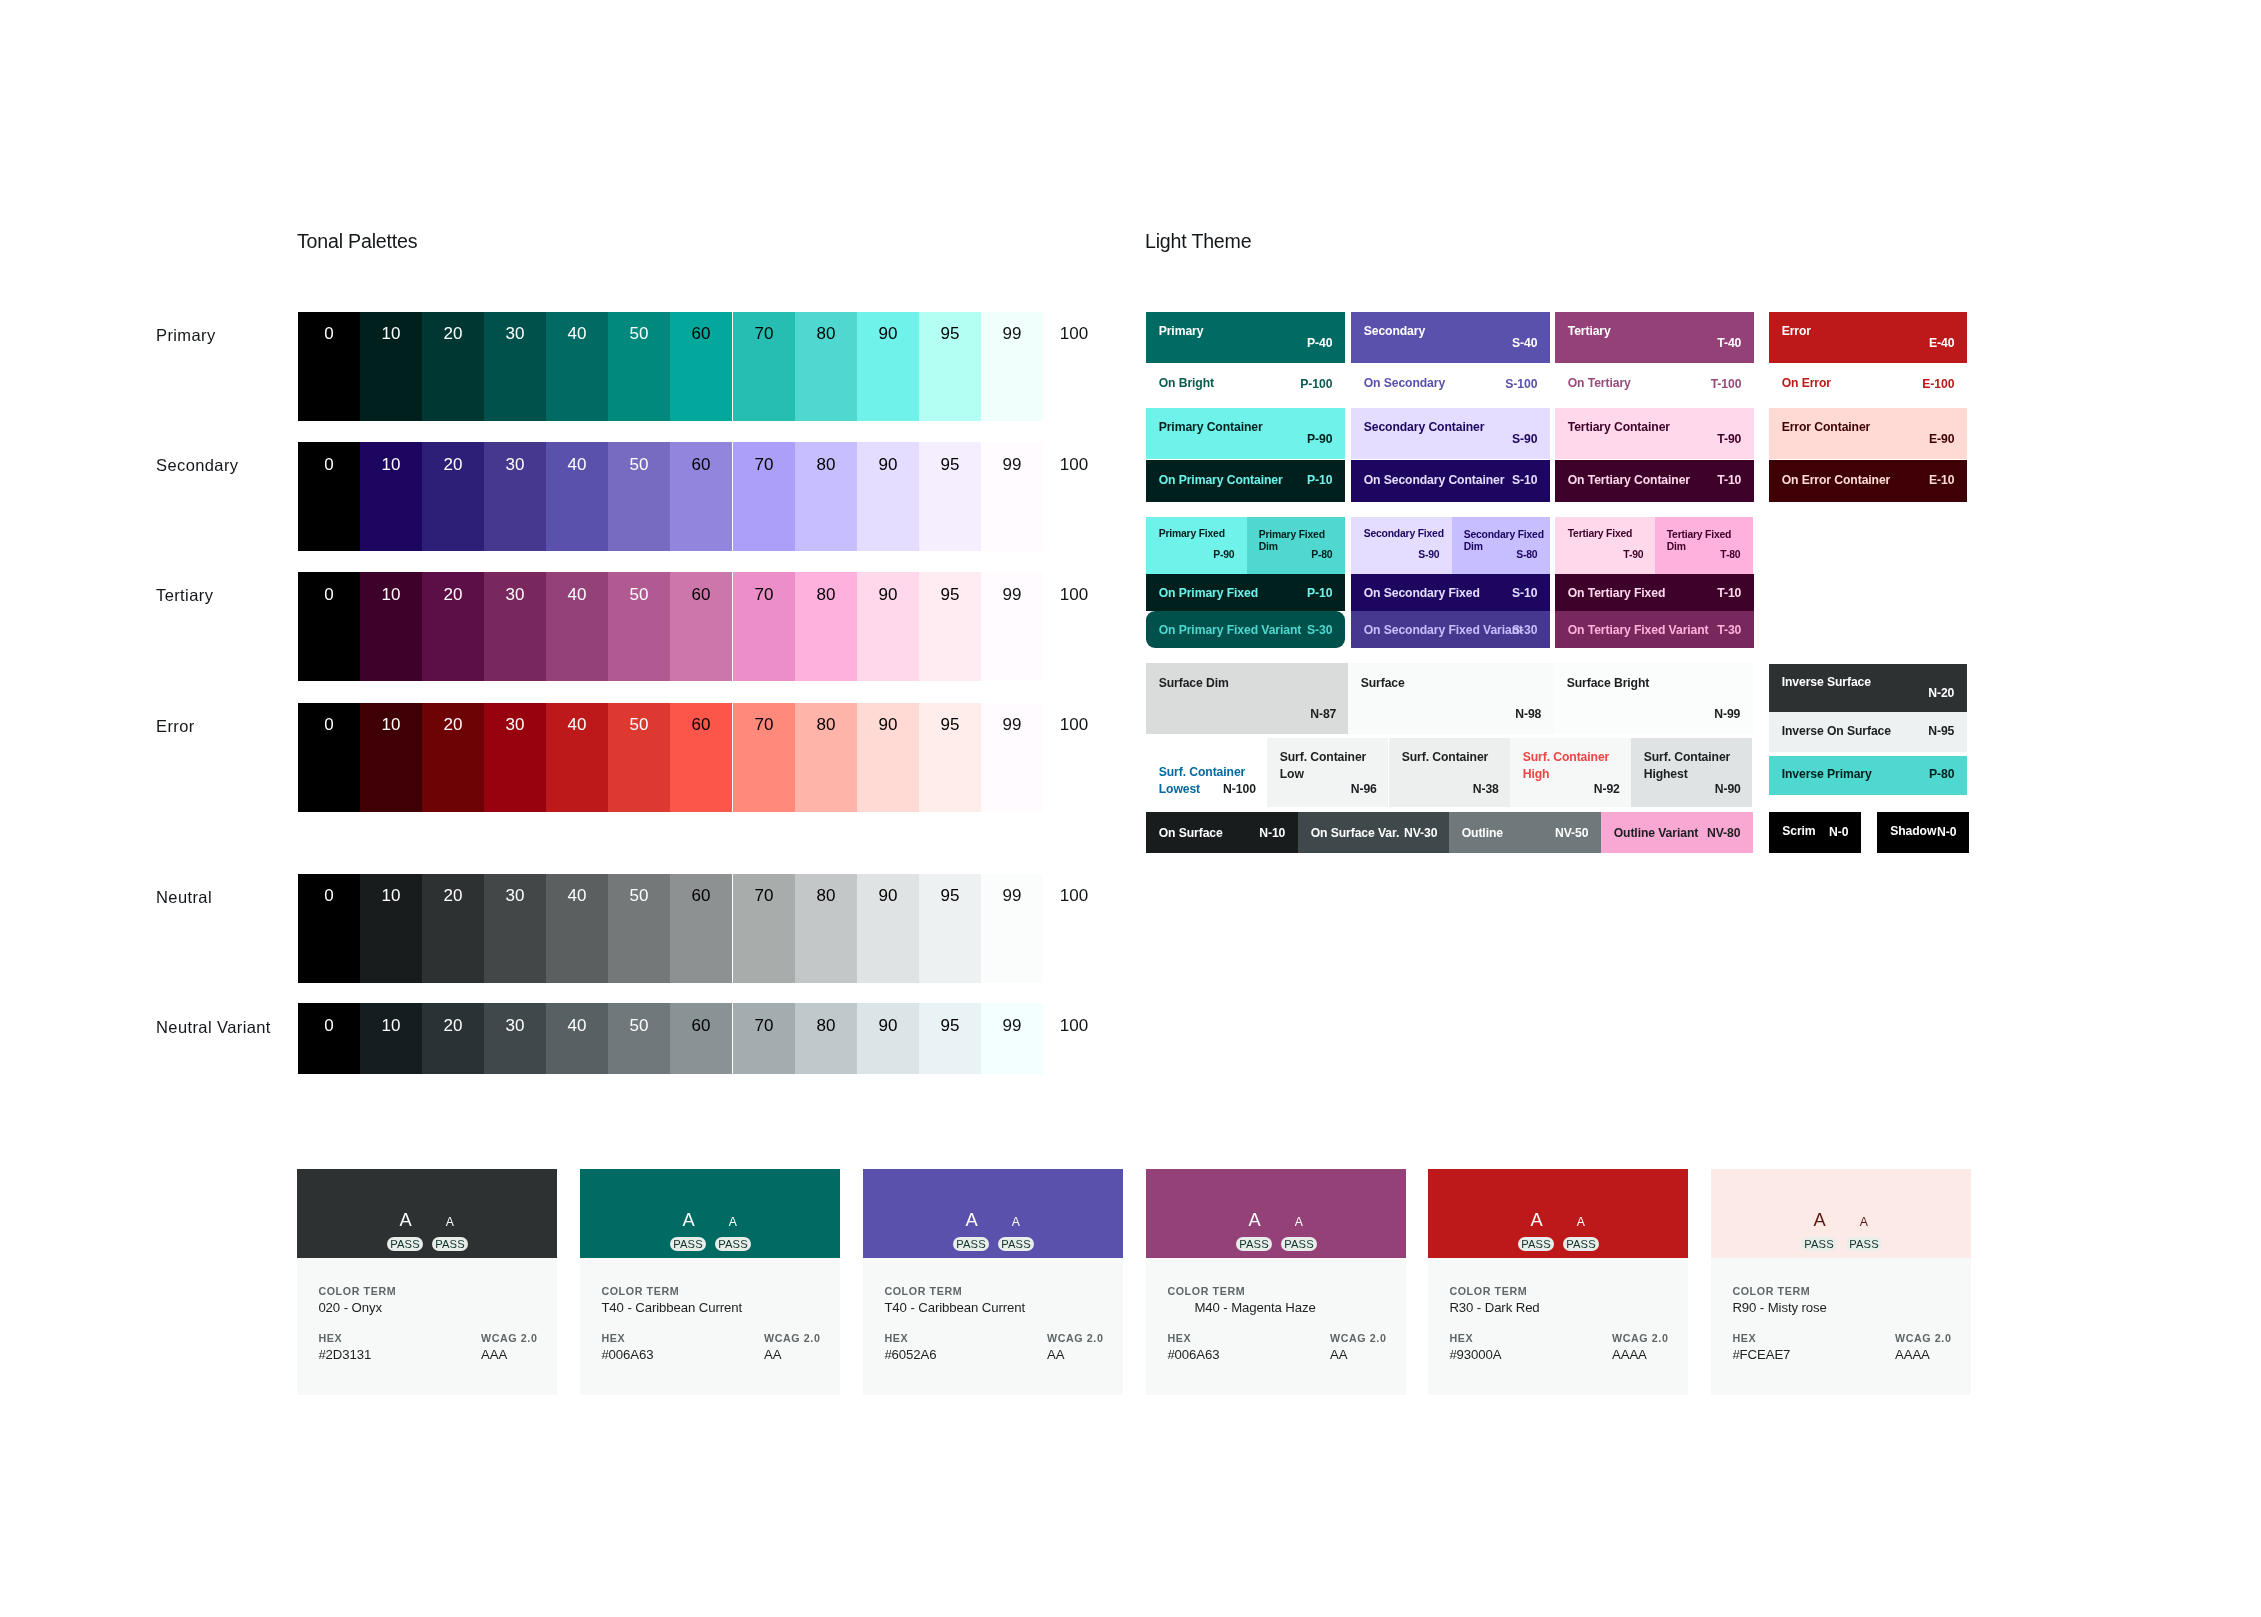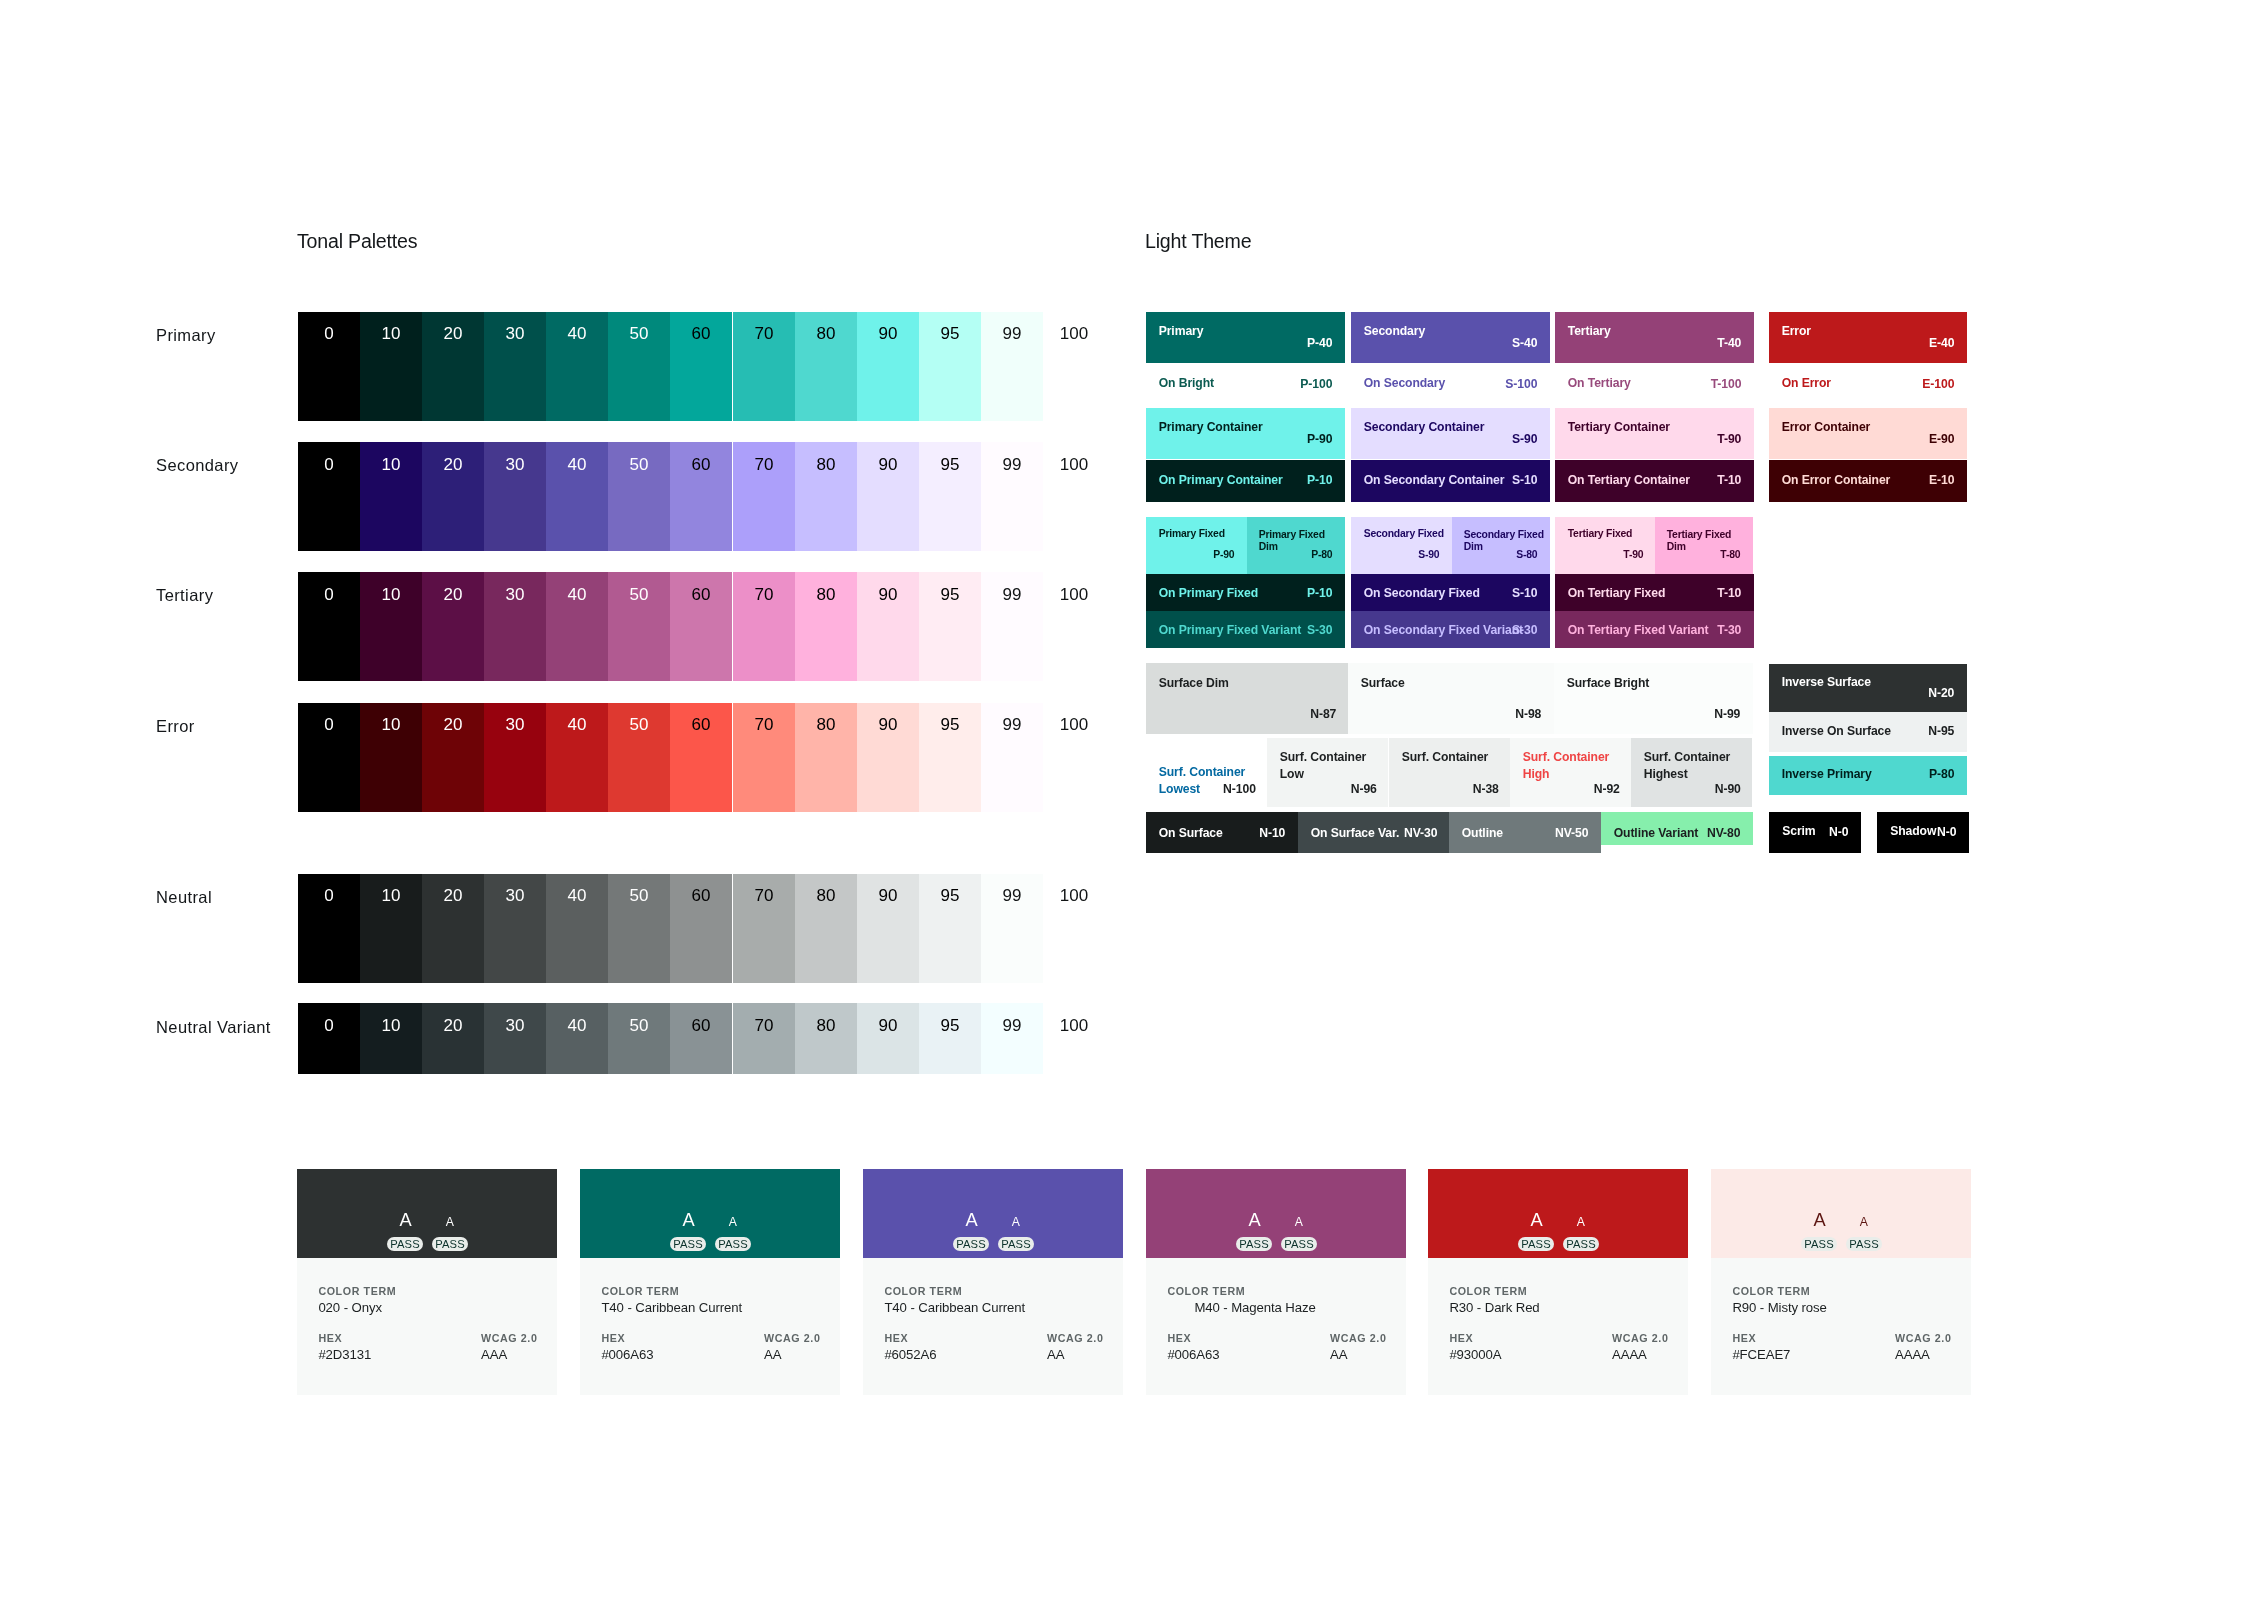--- a/index.html
+++ b/index.html
@@ -223,21 +223,21 @@
   <span class="tk" style="right:12.7px;top:32px;color:#00201D;">P-90</span>
 </div>
 <div class="box sm" style="left:1247px;top:517px;width:98px;height:57px;background:#4FD8CF;">
   <span class="nm" style="left:11.7px;top:11.7px;right:0.5px;color:#00201D;white-space:normal;line-height:12.7px;">Primary Fixed Dim</span>
   <span class="tk" style="right:12.7px;top:32px;color:#00201D;">P-80</span>
 </div>
 <div class="box " style="left:1146px;top:574px;width:199px;height:37px;background:#00201D;">
   <span class="nm" style="left:12.7px;top:12.2px;color:#6FF2EA;">On Primary Fixed</span>
   <span class="tk" style="right:12.7px;top:12.2px;color:#6FF2EA;">P-10</span>
 </div>
-<div class="box " style="left:1146px;top:611px;width:199px;height:37px;background:#00504B;">
+<div class="box " style="left:1146px;top:611px;width:199px;height:37px;background:#00504B;border-radius:9px;">
   <span class="nm" style="left:12.7px;top:12.2px;color:#4FD8CF;">On Primary Fixed Variant</span>
   <span class="tk" style="right:12.7px;top:12.2px;color:#4FD8CF;">S-30</span>
 </div>
 <div class="box " style="left:1351px;top:312px;width:199px;height:52px;background:#5A51AC;">
   <span class="nm" style="left:12.7px;top:12.2px;color:#FFFFFF;">Secondary</span>
   <span class="tk" style="right:12.7px;top:24.4px;color:#FFFFFF;">S-40</span>
 </div>
 <div class="box " style="left:1351px;top:363px;width:199px;height:45px;background:#FFFFFF;">
   <span class="nm" style="left:12.7px;top:13.2px;color:#5A51AC;">On Secondary</span>
   <span class="tk" style="right:12.7px;top:14.3px;color:#5A51AC;">S-100</span>
@@ -351,21 +351,21 @@
   <span class="tk" style="right:12.7px;top:13.7px;color:#FFFFFF;">N-10</span>
 </div>
 <div class="box " style="left:1298px;top:812px;width:152px;height:41px;background:#3F484A;">
   <span class="nm" style="left:12.7px;top:13.7px;color:#FFFFFF;">On Surface Var.</span>
   <span class="tk" style="right:12.7px;top:13.7px;color:#FFFFFF;">NV-30</span>
 </div>
 <div class="box " style="left:1449px;top:812px;width:152px;height:41px;background:#6F797B;">
   <span class="nm" style="left:12.7px;top:13.7px;color:#FFFFFF;">Outline</span>
   <span class="tk" style="right:12.7px;top:13.7px;color:#FFFFFF;">NV-50</span>
 </div>
-<div class="box " style="left:1601px;top:812px;width:152px;height:33px;background:#86efac;">
+<div class="box " style="left:1601px;top:812px;width:152px;height:41px;background:#f9a8d4;">
   <span class="nm" style="left:12.7px;top:13.7px;color:#1C1F20;">Outline Variant</span>
   <span class="tk" style="right:12.7px;top:13.7px;color:#1C1F20;">NV-80</span>
 </div>
 <div class="box " style="left:1769px;top:664px;width:198px;height:48px;background:#2D3131;">
   <span class="nm" style="left:12.7px;top:11.2px;color:#FFFFFF;">Inverse Surface</span>
   <span class="tk" style="right:12.7px;top:22px;color:#FFFFFF;">N-20</span>
 </div>
 <div class="box " style="left:1769px;top:712px;width:198px;height:40px;background:#EEF1F1;">
   <span class="nm" style="left:12.7px;top:11.7px;color:#1C1F20;">Inverse On Surface</span>
   <span class="tk" style="right:12.7px;top:11.7px;color:#1C1F20;">N-95</span>

